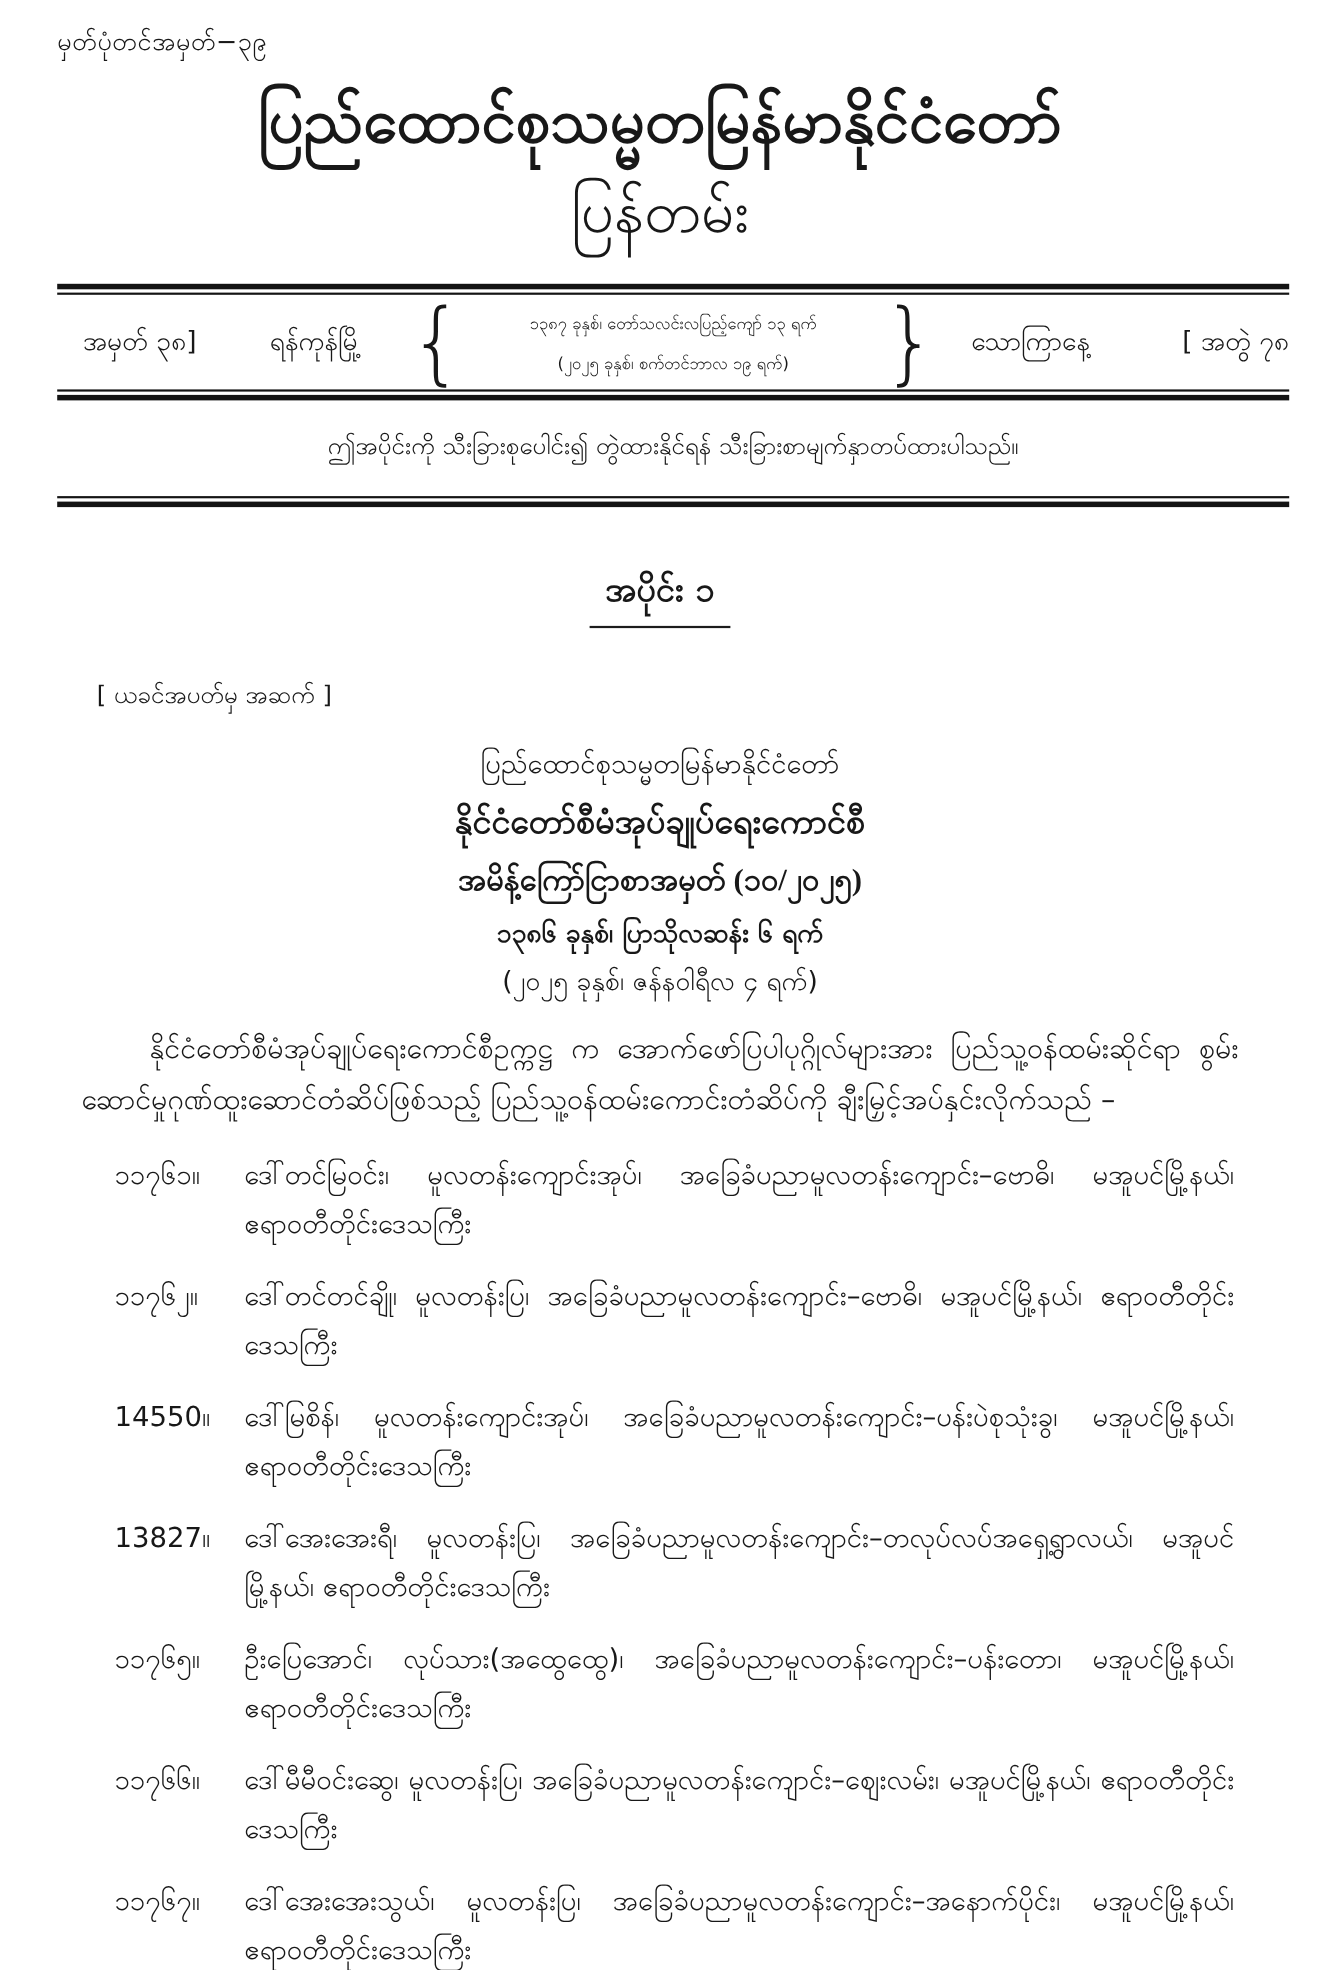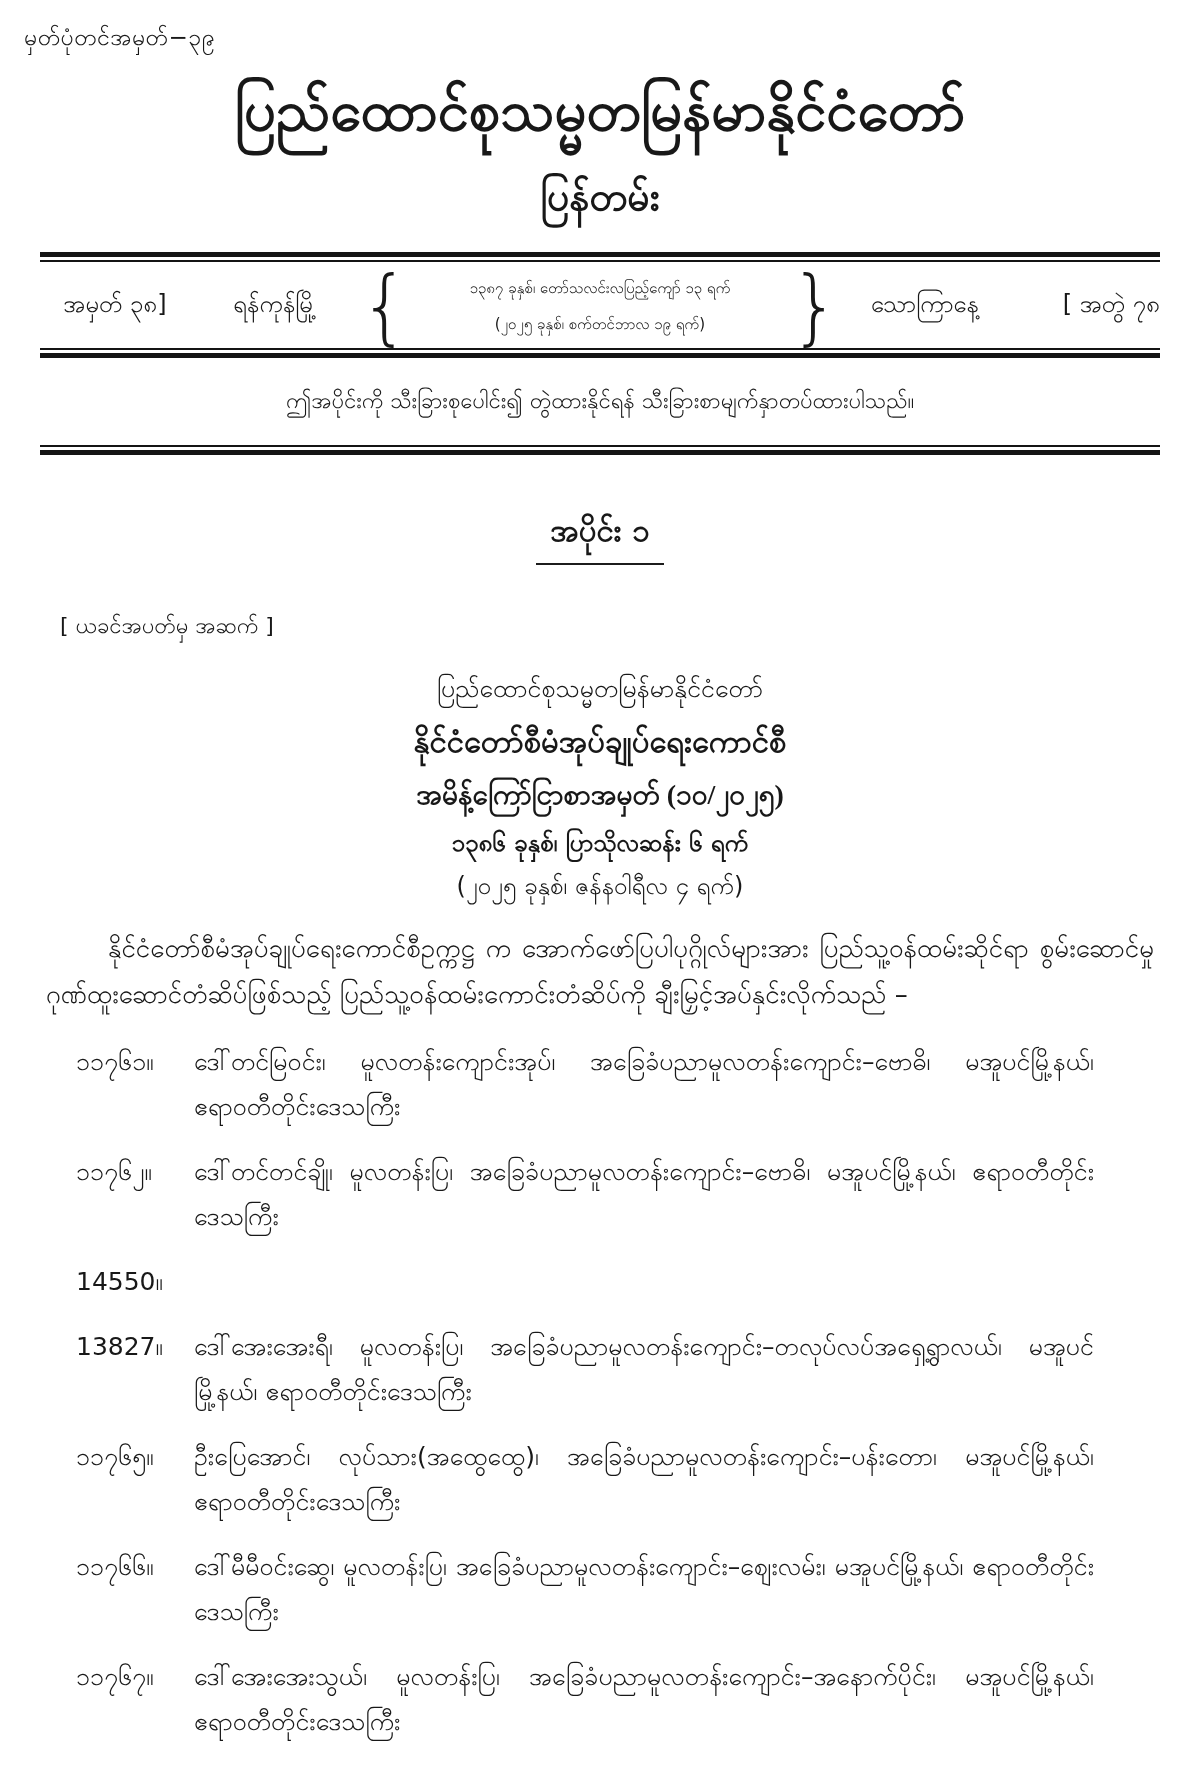--- a/index.html
+++ b/index.html
@@ -3,40 +3,40 @@
 <meta charset="utf-8">
 <style>
   * { margin: 0; padding: 0; box-sizing: border-box; }
   html, body { background: #ffffff; }
   body {
     width: 1200px; height: 1791px;
     font-family: "DejaVu Sans", "Liberation Sans", sans-serif;
     color: #181818;
     overflow: hidden;
   }
-  .page { width: 1200px; height: 1791px; padding: 0 24px; position: relative; }
+  .page { width: 1200px; height: 1791px; padding: 0 52px; position: relative; }
 
   .reg-no {
     padding-top: 22px;
     font-size: 23px;
     letter-spacing: 0.5px;
   }
 
   .title1 {
     margin-top: 14px;
     text-align: center;
     font-size: 56px;
     font-weight: 700;
     line-height: 1.45;
   }
   .title2 {
-    margin-top: 20px;
-    text-align: center;
-    font-size: 39px;
-    font-weight: 700;
+    margin-top: 7px;
+    text-align: center;
+    font-size: 53px;
+    font-weight: 400;
     line-height: 1.35;
   }
 
   
   .rule { width: 1120px; margin: 0 auto; }
   .rule .bar-thick { height: 5px; background: #141414; }
   .rule .bar-thin  { height: 2px; background: #141414; }
   .rule .gap { height: 3px; background: transparent; }
   .rule-top { margin-top: 28px; }
 
@@ -175,20 +175,21 @@
     <div class="recipient-row">
       <div class="recipient-no">၁၁၇၆၁။</div>
       <div class="recipient-text">ဒေါ်တင်မြဝင်း၊ မူလတန်းကျောင်းအုပ်၊ အခြေခံပညာမူလတန်းကျောင်း–ဗောဓိ၊ မအူပင်မြို့နယ်၊ ဧရာဝတီတိုင်းဒေသကြီး</div>
     </div>
     <div class="recipient-row">
       <div class="recipient-no">၁၁၇၆၂။</div>
       <div class="recipient-text">ဒေါ်တင်တင်ချို၊ မူလတန်းပြ၊ အခြေခံပညာမူလတန်းကျောင်း–ဗောဓိ၊ မအူပင်မြို့နယ်၊ ဧရာဝတီတိုင်းဒေသကြီး</div>
     </div>
     <div class="recipient-row">
       <div class="recipient-no">14550။</div>
+      <div class="recipient-text">ဒေါ်မြစိန်၊ မူလတန်းကျောင်းအုပ်၊ အခြေခံပညာမူလတန်းကျောင်း–ပန်းပဲစုသုံးခွ၊ မအူပင်မြို့နယ်၊ ဧရာဝတီတိုင်းဒေသကြီး</div>
     </div>
     <div class="recipient-row">
       <div class="recipient-no">13827။</div>
       <div class="recipient-text">ဒေါ်အေးအေးရီ၊ မူလတန်းပြ၊ အခြေခံပညာမူလတန်းကျောင်း–တလုပ်လပ်အရှေ့ရွာလယ်၊ မအူပင်မြို့နယ်၊ ဧရာဝတီတိုင်းဒေသကြီး</div>
     </div>
     <div class="recipient-row">
       <div class="recipient-no">၁၁၇၆၅။</div>
       <div class="recipient-text">ဦးပြေအောင်၊ လုပ်သား(အထွေထွေ)၊ အခြေခံပညာမူလတန်းကျောင်း–ပန်းတော၊ မအူပင်မြို့နယ်၊ ဧရာဝတီတိုင်းဒေသကြီး</div>
     </div>
     <div class="recipient-row">

